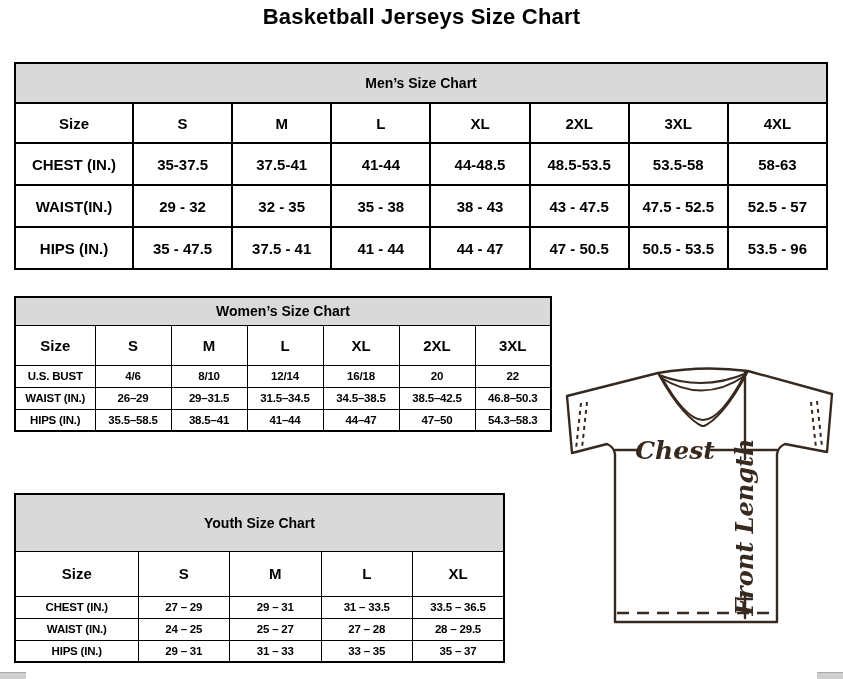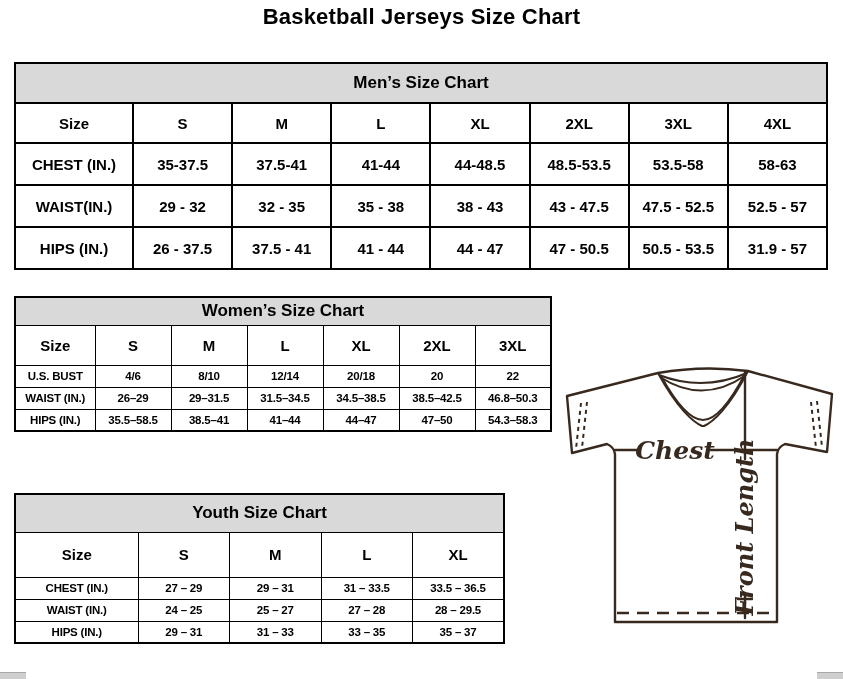--- a/index.html
+++ b/index.html
@@ -5,38 +5,38 @@
   html,body{margin:0;padding:0;background:#ffffff;}
   .page{position:relative;width:843px;height:679px;background:#fff;overflow:hidden;
         font-family:"Liberation Sans",sans-serif;color:#000;}
   .page-title{position:absolute;top:4px;left:0;width:100%;text-align:center;margin:0;
         font-size:22px;font-weight:bold;letter-spacing:0.2px;}
 
   table.size-table{position:absolute;border-collapse:collapse;table-layout:fixed;background:#fff;
         border:2px solid var(--border,#000);}
   table.size-table th,table.size-table td{border:1px solid var(--border,#000);
         text-align:center;vertical-align:middle;font-weight:bold;padding:0;}
-  tr.title-row th{background:var(--table-header-bg,#d9d9d9);font-size:17px;}
+  tr.title-row th{background:var(--table-header-bg,#d9d9d9);font-size:14px;}
 
   
   table.mens{left:14px;top:62px;width:814px;}
   table.mens th,table.mens td{border-width:2px;}
   table.mens tr.title-row{height:40px;}
   table.mens tr.head-row{height:40px;font-size:15px;}
   table.mens tr.data-row{height:42px;font-size:15px;}
 
   
   table.womens{left:14px;top:296px;width:538px;}
   table.womens tr.title-row{height:28px;}
   table.womens tr.head-row{height:40px;font-size:15px;}
   table.womens tr.data-row{height:22px;font-size:11.5px;letter-spacing:-0.2px;}
 
   
   table.youth{left:14px;top:493px;width:491px;}
-  table.youth tr.title-row{height:38px;}
+  table.youth tr.title-row{height:57px;}
   table.youth tr.head-row{height:45px;font-size:15px;}
   table.youth tr.data-row{height:22px;font-size:11.5px;letter-spacing:-0.2px;}
 
   
   .jersey-wrap{position:absolute;left:555px;top:362px;width:288px;height:300px;}
   .jline{stroke:var(--jersey-outline,#38291f);fill:none;stroke-width:2.4;stroke-linejoin:round;stroke-linecap:round;}
   .jthin{stroke:var(--jersey-outline,#38291f);fill:none;stroke-width:2;stroke-linejoin:round;}
   .jdash-sleeve{stroke:var(--jersey-outline,#38291f);fill:none;stroke-width:2;stroke-dasharray:4 4;}
   .jdash-hem{stroke:var(--jersey-outline,#38291f);fill:none;stroke-width:2.4;stroke-dasharray:12 8;}
   .jtext{fill:var(--jersey-outline,#38291f);font-family:"DejaVu Serif","Liberation Serif",serif;
@@ -94,27 +94,27 @@
       <td>29 - 32</td>
       <td>32 - 35</td>
       <td>35 - 38</td>
       <td>38 - 43</td>
       <td>43 - 47.5</td>
       <td>47.5 - 52.5</td>
       <td>52.5 - 57</td>
     </tr>
     <tr class="data-row">
       <td>HIPS (IN.)</td>
-      <td>26 - 37.5</td>
+      <td>35 - 47.5</td>
       <td>37.5 - 41</td>
       <td>41 - 44</td>
       <td>44 - 47</td>
       <td>47 - 50.5</td>
       <td>50.5 - 53.5</td>
-      <td>31.9 - 57</td>
+      <td>53.5 - 96</td>
     </tr>
   </tbody>
     </table>
 
   <table class="size-table womens">
     <colgroup>
         <col style="width:80px">
         <col>
         <col>
         <col>
@@ -133,21 +133,21 @@
       <th>L</th>
       <th>XL</th>
       <th>2XL</th>
       <th>3XL</th>
     </tr>
     <tr class="data-row">
       <td>U.S. BUST</td>
       <td>4/6</td>
       <td>8/10</td>
       <td>12/14</td>
-      <td>20/18</td>
+      <td>16/18</td>
       <td>20</td>
       <td>22</td>
     </tr>
     <tr class="data-row">
       <td>WAIST (IN.)</td>
       <td>26–29</td>
       <td>29–31.5</td>
       <td>31.5–34.5</td>
       <td>34.5–38.5</td>
       <td>38.5–42.5</td>

